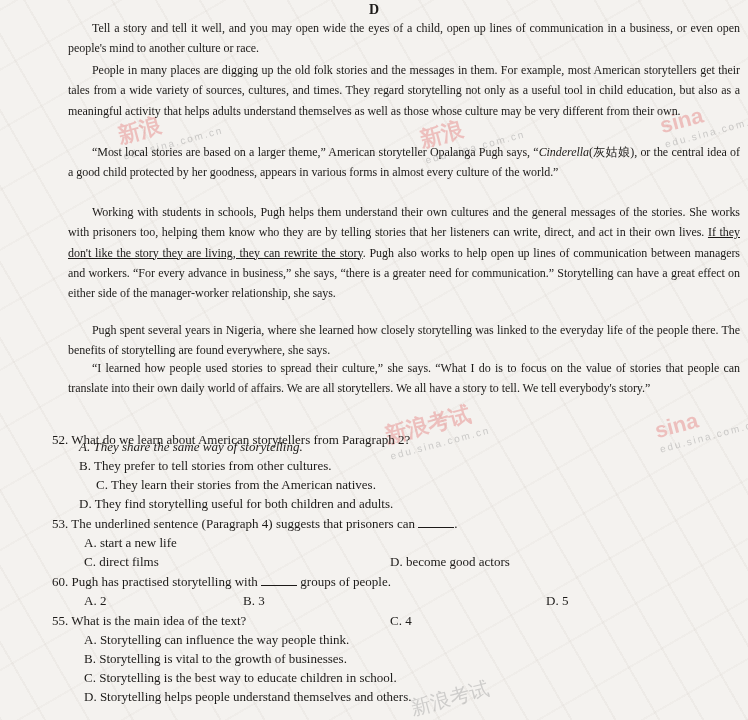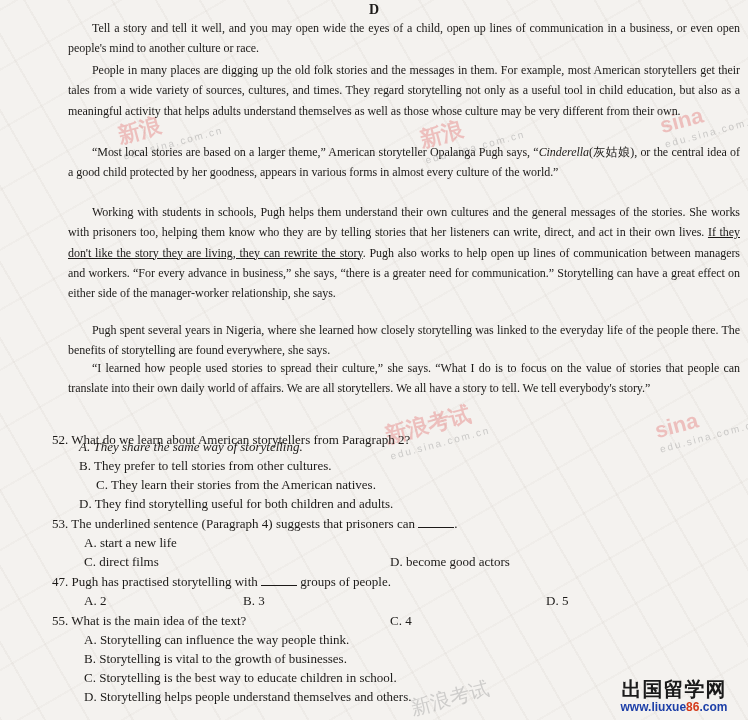--- a/index.html
+++ b/index.html
@@ -80,36 +80,32 @@
   <div class="q" style="top:514px;">
     <span>53.</span>
     <span>The underlined sentence (Paragraph 4) suggests that prisoners can</span>
     <span class="blank"></span><span>.</span>
   </div>
   <div class="opt" style="left:84px;top:533px;">A. start a new life</div>
   <div class="opt" style="left:84px;top:552px;">C. direct films</div>
   <div class="opt" style="left:390px;top:552px;">D. become good actors</div>
 
   <div class="q" style="top:572px;">
-    <span>47.</span>
+    <span>60.</span>
     <span>Pugh has practised storytelling with</span>
     <span class="blank"></span>
     <span>groups of people.</span>
   </div>
   <div class="opt" style="left:84px;top:591px;">A. 2</div>
   <div class="opt" style="left:243px;top:591px;">B. 3</div>
   <div class="opt" style="left:390px;top:591px;margin-top:20px;">C. 4</div>
   <div class="opt" style="left:546px;top:591px;">D. 5</div>
 
   <div class="q" style="top:611px;">
     <span>55.</span>
     <span>What is the main idea of the text?</span>
   </div>
   <div class="opt" style="left:84px;top:630px;">A. Storytelling can influence the way people think.</div>
   <div class="opt" style="left:84px;top:649px;">B. Storytelling is vital to the growth of businesses.</div>
   <div class="opt" style="left:84px;top:668px;">C. Storytelling is the best way to educate children in school.</div>
   <div class="opt" style="left:84px;top:687px;">D. Storytelling helps people understand themselves and others.</div>
 
-  <div class="logo">
-    <div class="logo-cn">出国留学网</div>
-    <div class="logo-url"><span>www.liuxue</span><span class="hl">86</span><span>.com</span></div>
-  </div>
 </div>
 
 </body></html>

